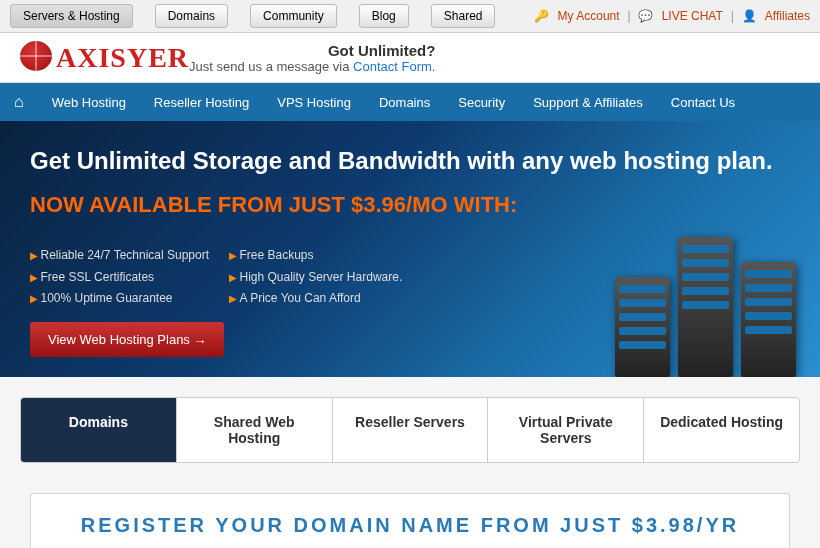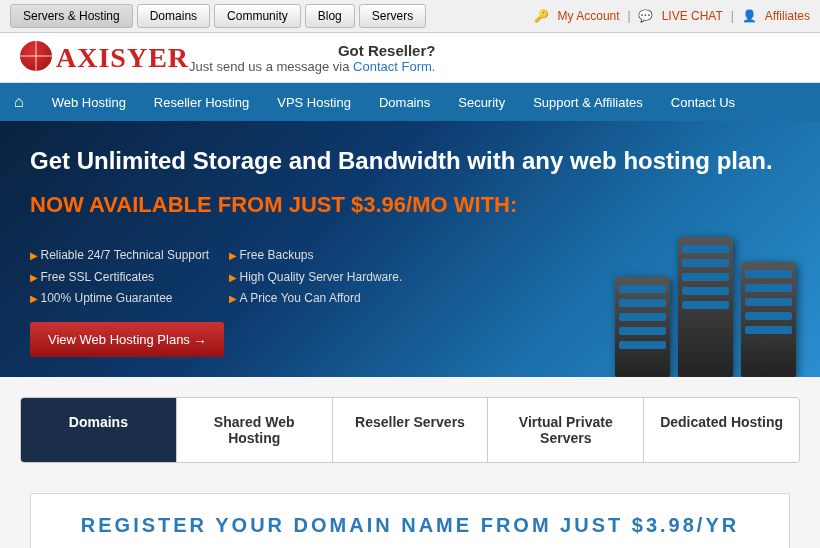--- a/index.html
+++ b/index.html
@@ -7,21 +7,21 @@
 
     
     .top-bar {
       background: #f0f0f0;
       border-bottom: 1px solid #ccc;
       display: flex;
       align-items: center;
       justify-content: space-between;
       padding: 4px 10px;
     }
-    .top-bar-left { display: flex; gap: 4px; }
+    .top-bar-left { display: flex; gap: 22px; }
     .top-bar-btn {
       border: 1px solid #bbb;
       background: linear-gradient(to bottom, #fff, #e0e0e0);
       padding: 4px 12px;
       font-size: 12px;
       cursor: pointer;
       border-radius: 3px;
     }
     .top-bar-btn.active { background: linear-gradient(to bottom, #e0e0e0, #ccc); }
     .top-bar-right { display: flex; align-items: center; gap: 8px; font-size: 12px; color: #333; }
@@ -191,21 +191,21 @@
   </style>
 </head>
 <body>
 
 <div class="top-bar">
   <div class="top-bar-left">
     <button class="top-bar-btn active">Servers &amp; Hosting</button>
     <button class="top-bar-btn">Domains</button>
     <button class="top-bar-btn">Community</button>
     <button class="top-bar-btn">Blog</button>
-    <button class="top-bar-btn">Servers</button>
+    <button class="top-bar-btn">Shared</button>
   </div>
   <div class="top-bar-right">
     <span>🔑</span>
     <a href="#">My Account</a>
     <span class="sep">|</span>
     <span>💬</span>
     <a href="#">LIVE CHAT</a>
     <span class="sep">|</span>
     <span>👤</span>
     <a href="#">Affiliates</a>
@@ -220,21 +220,21 @@
           <div style="position:absolute;top:50%;left:0;right:0;height:2px;background:rgba(255,255,255,0.4);transform:translateY(-50%);"></div>
           <div style="position:absolute;top:0;bottom:0;left:50%;width:2px;background:rgba(255,255,255,0.4);transform:translateX(-50%);"></div>
         </div>
       </div>
       <span class="logo-text">
         <span>AXIS</span><span style="color:#cc2222">YER</span>
       </span>
     </div>
   </div>
   <div class="header-right">
-    <div class="got-q">Got Reseller?</div>
+    <div class="got-q">Got Unlimited?</div>
     <div>
       <span>Just send us a message via</span>
       <a href="#">Contact Form.</a>
     </div>
   </div>
 </div>
 
 <nav class="nav">
   <span class="nav-home">⌂</span>
   <a class="nav-item">Web Hosting</a>

